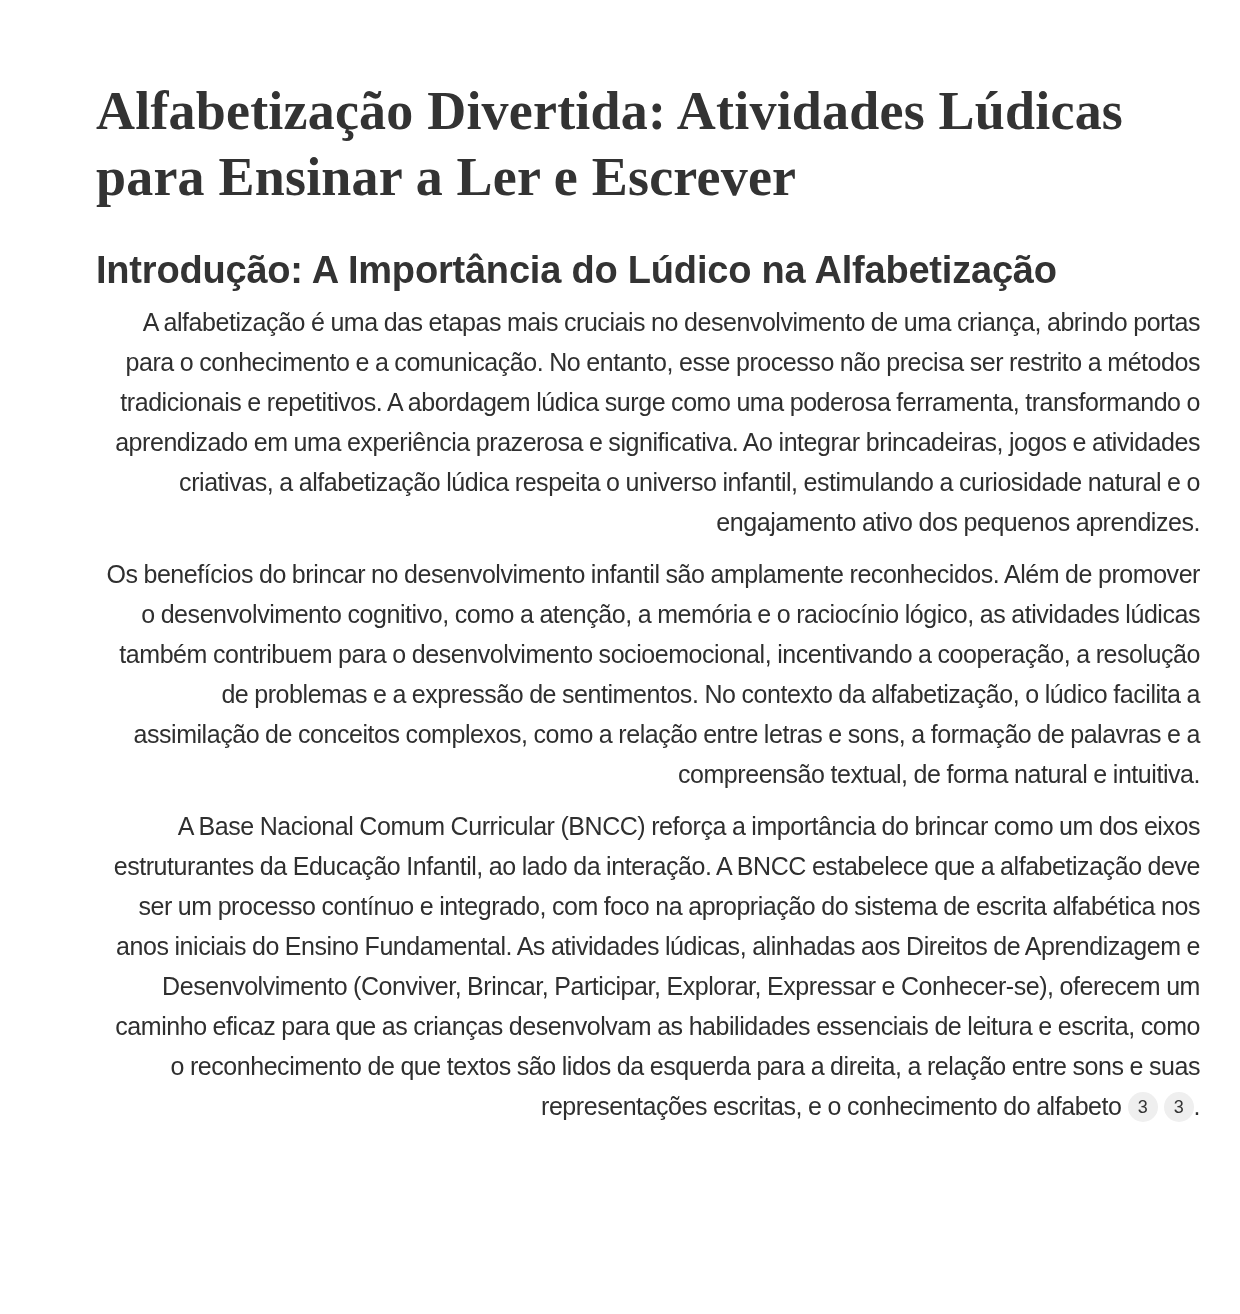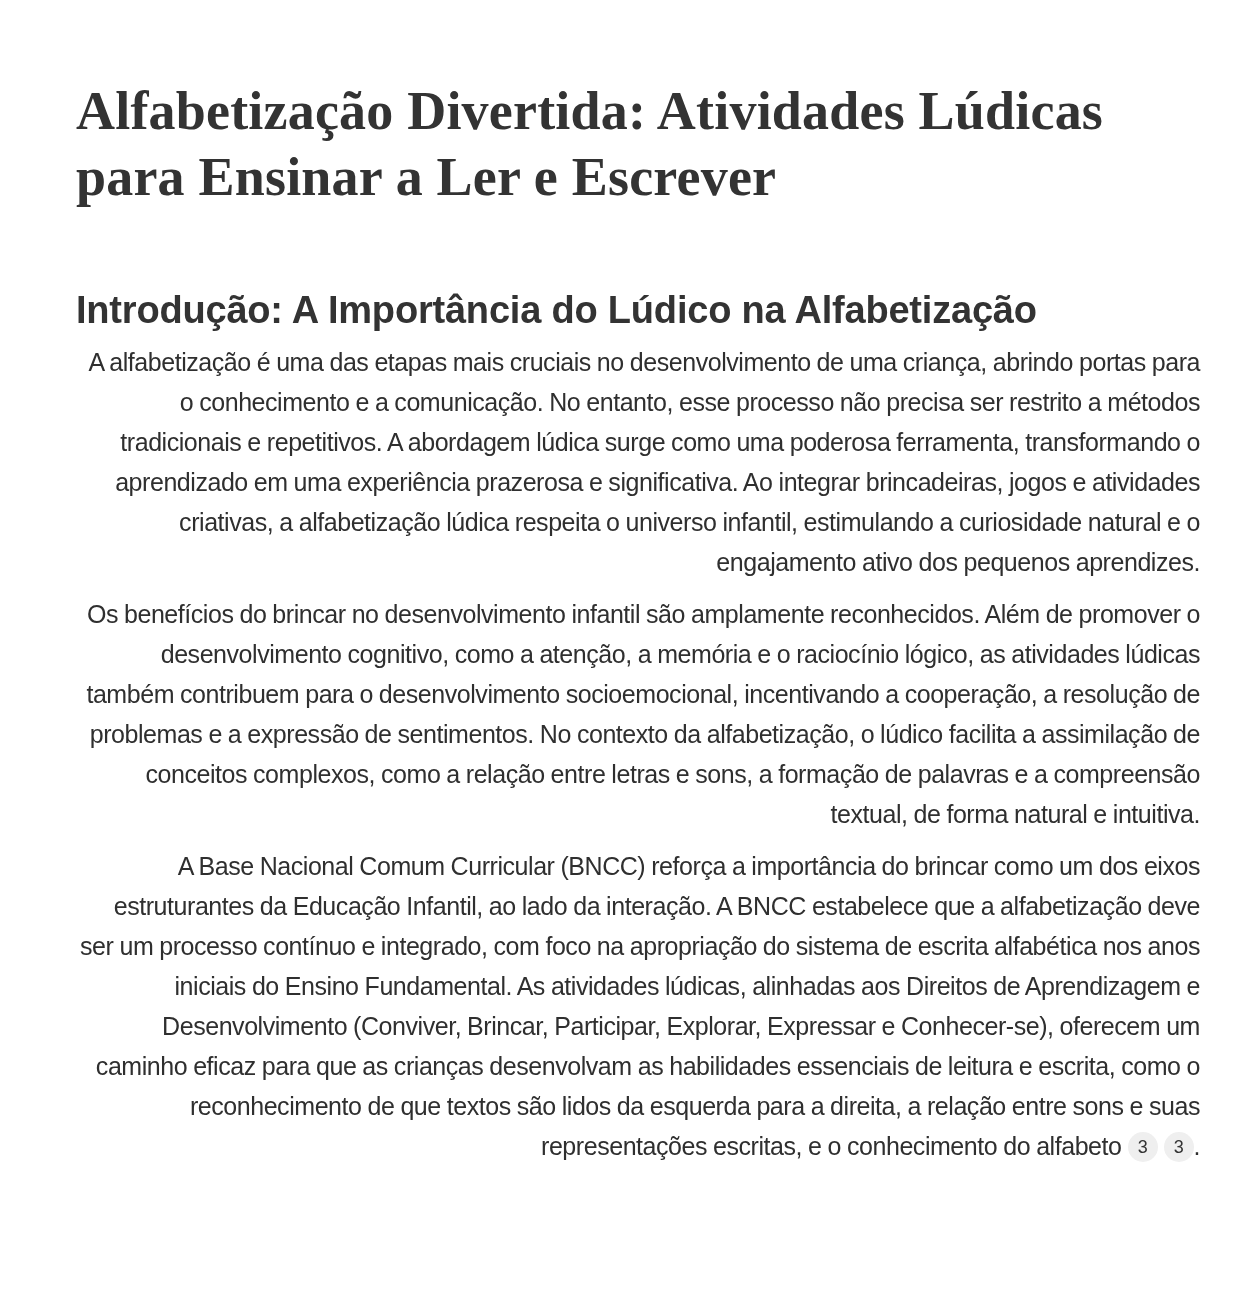--- a/index.html
+++ b/index.html
@@ -8,40 +8,40 @@
       background: #ffffff;
     }
     body {
       width: 1240px;
       height: 1314px;
       overflow: hidden;
       color: #2f2f2f;
     }
     .page {
       position: relative;
-      padding: 78px 40px 0 76px;
+      padding: 78px 40px 0 96px;
       box-sizing: border-box;
       width: 1240px;
     }
     .doc-title {
       font-family: "Liberation Serif", "DejaVu Serif", serif;
       font-weight: bold;
       font-size: 54px;
       line-height: 66px;
       color: #333333;
       margin: 0;
       letter-spacing: 0.2px;
     }
     .section-heading {
       font-family: "Liberation Sans", "DejaVu Sans", sans-serif;
       font-weight: bold;
       font-size: 38px;
       line-height: 48px;
       color: #333333;
-      margin: 76px 0 8px 0;
+      margin: 36px 0 8px 0;
       letter-spacing: -0.2px;
     }
     .para {
       font-family: "Liberation Sans", "DejaVu Sans", sans-serif;
       font-size: 25px;
       line-height: 40px;
       color: #2f2f2f;
       margin: 0 0 12px 0;
       letter-spacing: -0.45px;
       word-spacing: -0.5px;

